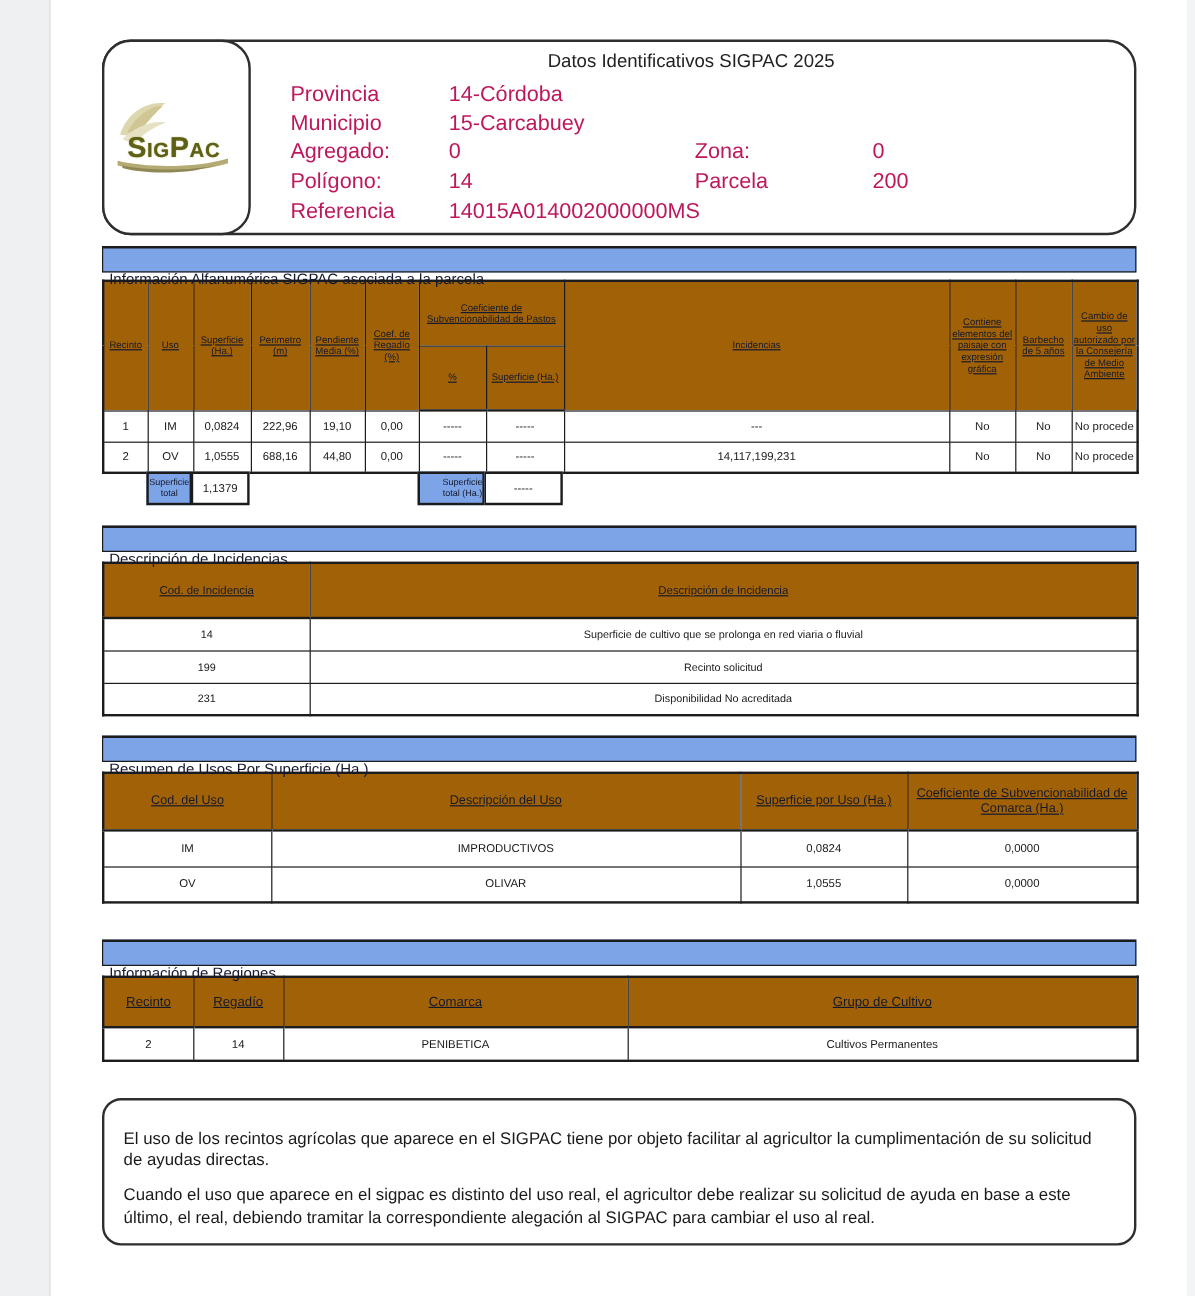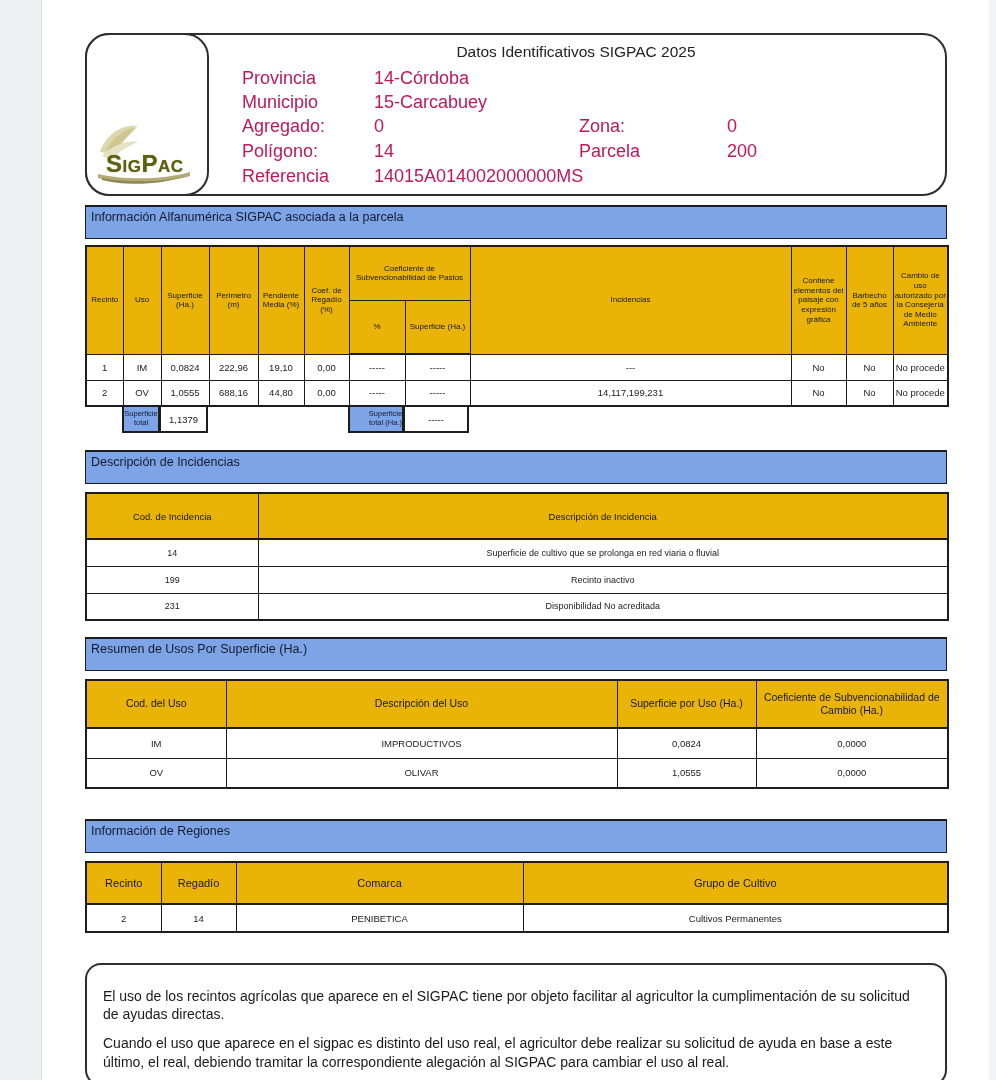--- a/index.html
+++ b/index.html
@@ -8,41 +8,41 @@
   .gutter-left { position:absolute; left:0; top:0; width:42px; height:1080px;
                  background:#eff0f1; border-right:1px solid #dcdee0; }
   .gutter-right { position:absolute; right:0; top:0; width:7px; height:1080px; background:#f3f4f5; }
   .content { position:absolute; left:85px; top:0; width:862px; }
 
   
   .header-box { position:relative; margin-top:33px; height:163px;
                 border:2px solid #2e2e2e; border-radius:24px; background:#fff; }
   .logo-panel { position:absolute; left:-2px; top:-2px; width:124px; height:163px;
                 border:2px solid #2e2e2e; border-radius:24px; background:#fff;
-                display:flex; align-items:flex-end; justify-content:center; overflow:hidden; }
+                display:flex; align-items:center; justify-content:center; overflow:hidden; }
   .logo-inner { position:relative; width:110px; height:78px; }
   .logo-inner svg { position:absolute; left:0; top:0; }
   .logo-text { position:absolute; left:14px; top:34px; font-variant:small-caps;
                font-weight:bold; font-size:24px; letter-spacing:0.5px; color:#5e6016;
                text-shadow:0 0 1px #8a8c3a; }
   .doc-title { position:absolute; left:130px; right:10px; top:8px; text-align:center;
                font-size:15.5px; color:#222; }
   .hfield { position:absolute; font-size:18px; color:#be185d; white-space:nowrap; }
 
   
-  .section-bar { margin-top:9px; height:34px; background:#7da4e6;
+  .section-bar { margin-top:9px; height:17px; background:#7da4e6;
                  border:1px solid #1c1c1c; border-top:2px solid #1c1c1c;
-                 font-size:12.5px; color:#15192e; padding:3px 5px 0 5px; }
+                 font-size:12.5px; color:#15192e; padding:19px 5px 0 5px; }
 
   
   table { border-collapse:collapse; table-layout:fixed; width:862px;
           border:2px solid #1c1c1c; background:#fff; }
   th, td { border:1px solid #1c1c1c; text-align:center; vertical-align:middle;
            overflow:hidden; }
-  th { background:#eab308; font-weight:normal; color:#15192e; }
+  th { background:#a16207; font-weight:normal; color:#15192e;text-decoration:underline; }
   thead tr:last-child th { border-bottom:2px solid #1c1c1c; }
 
   
   .t-main { margin-top:6px; }
   .t-main th { font-size:8px; line-height:1.2; padding:2px 1px; }
   .t-main td { font-size:9.5px; height:26px; padding:1px 2px; }
 
   
   .total-row { position:relative; height:34px; }
   .tr-group { position:absolute; top:-2px; display:flex; }
@@ -214,21 +214,21 @@
         <th>Descripción de Incidencia</th>
       </tr>
     </thead>
     <tbody>
       <tr>
         <td>14</td>
         <td>Superficie de cultivo que se prolonga en red viaria o fluvial</td>
       </tr>
       <tr>
         <td>199</td>
-        <td>Recinto inactivo</td>
+        <td>Recinto solicitud</td>
       </tr>
       <tr>
         <td>231</td>
         <td>Disponibilidad No acreditada</td>
       </tr>
     </tbody>
   </table>
 
   <div class="section-bar gap-md">Resumen de Usos Por Superficie (Ha.)</div>
 
@@ -237,21 +237,21 @@
         <col style="width:140px">
         <col style="width:391px">
         <col style="width:139px">
         <col style="width:192px">
       </colgroup>
     <thead>
       <tr>
         <th>Cod. del Uso</th>
         <th>Descripción del Uso</th>
         <th>Superficie por Uso (Ha.)</th>
-        <th>Coeficiente de Subvencionabilidad de Cambio (Ha.)</th>
+        <th>Coeficiente de Subvencionabilidad de Comarca (Ha.)</th>
       </tr>
     </thead>
     <tbody>
       <tr>
         <td>IM</td>
         <td>IMPRODUCTIVOS</td>
         <td>0,0824</td>
         <td>0,0000</td>
       </tr>
       <tr>

